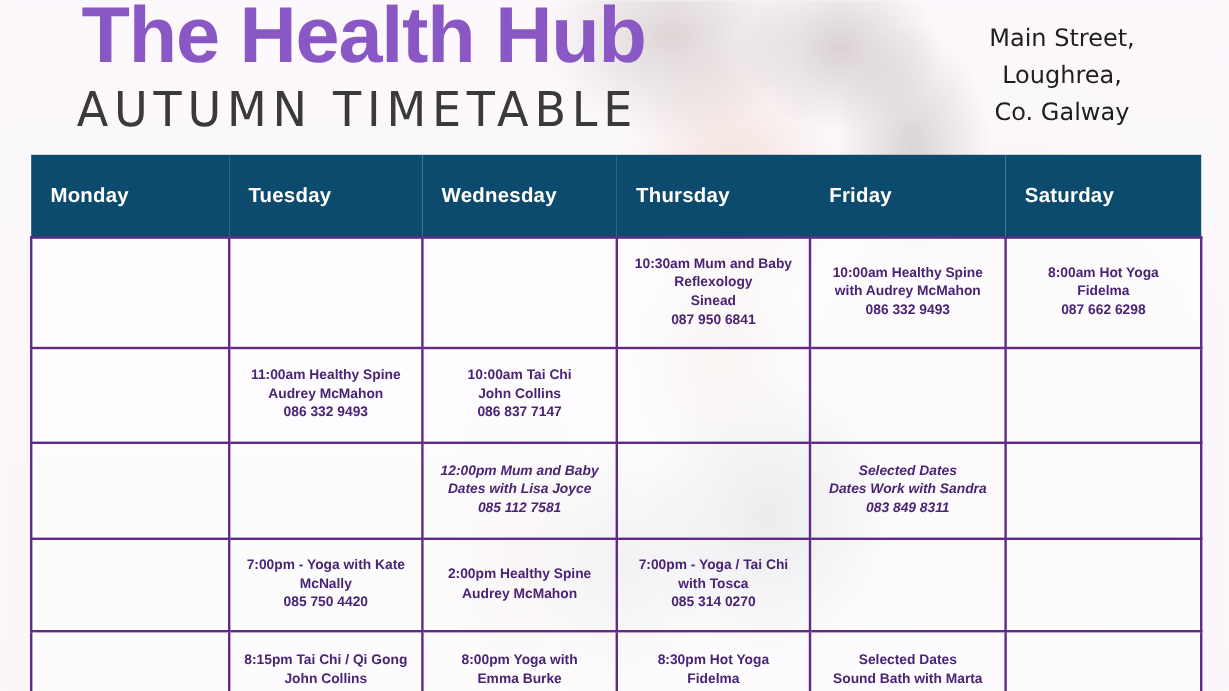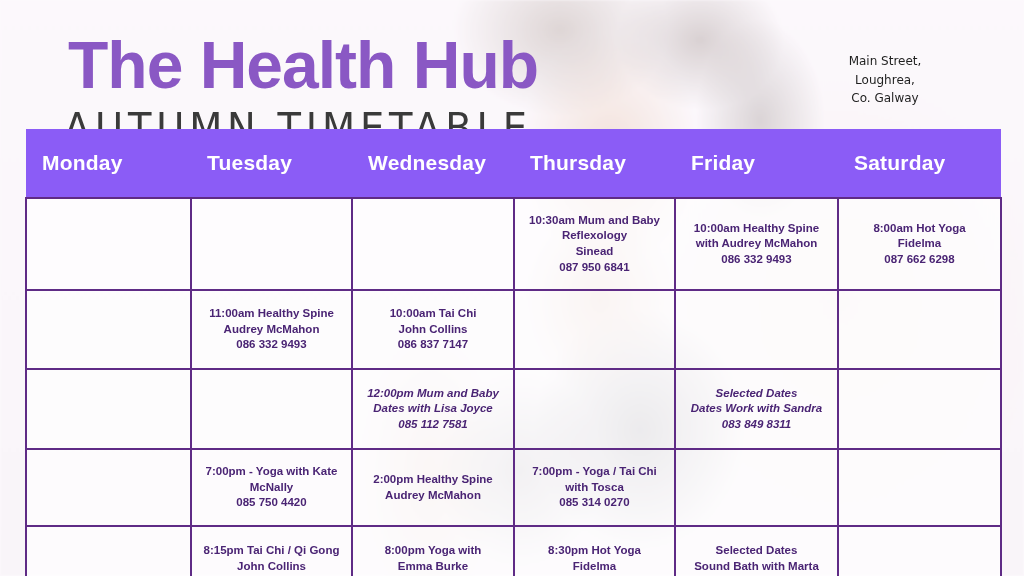--- a/index.html
+++ b/index.html
@@ -47,21 +47,21 @@
   .bg-wash {
     position: absolute;
     inset: 0;
     background: rgba(255,253,255,0.30);
   }
 
   
   .masthead {
     position: absolute;
     left: 0; top: 0;
-    width: 1024px; height: 128px; margin-top: 36px;
+    width: 1024px; height: 128px;
   }
   .brand-title {
     position: absolute;
     left: 68px;
     top: -4px;
     font-size: 66px;
     line-height: 1;
     font-weight: 700;
     letter-spacing: -1px;
     color: #8a58c4;
@@ -80,40 +80,40 @@
     font-family: "DejaVu Sans", sans-serif;
     transform: scaleX(0.96);
     transform-origin: left top;
   }
   .address {
     position: absolute;
     right: 44px;
     top: 16px;
     width: 190px;
     text-align: center;
-    font-size: 12px;
+    font-size: 20px;
     line-height: 1.55;
     color: #1f1f1f;
     font-family: "DejaVu Sans", sans-serif;
   }
   .address div { white-space: nowrap; }
 
   
   .timetable {
     position: absolute;
     left: 25px;
     top: 129px;
     width: 975px;
     border-collapse: collapse;
     table-layout: fixed;
   }
   .timetable th {
-    background: #8b5cf6;
+    background: #0c4a6e;
     color: #ffffff;
-    font-size: 21px;
+    font-size: 17px;
     font-weight: 700;
     height: 68px;
     padding: 0 0 0 16px;
     text-align: left;
     border: none;
     letter-spacing: 0.2px;
   }
   .timetable td {
     border: 2px solid #5f2b86;
     vertical-align: middle;

